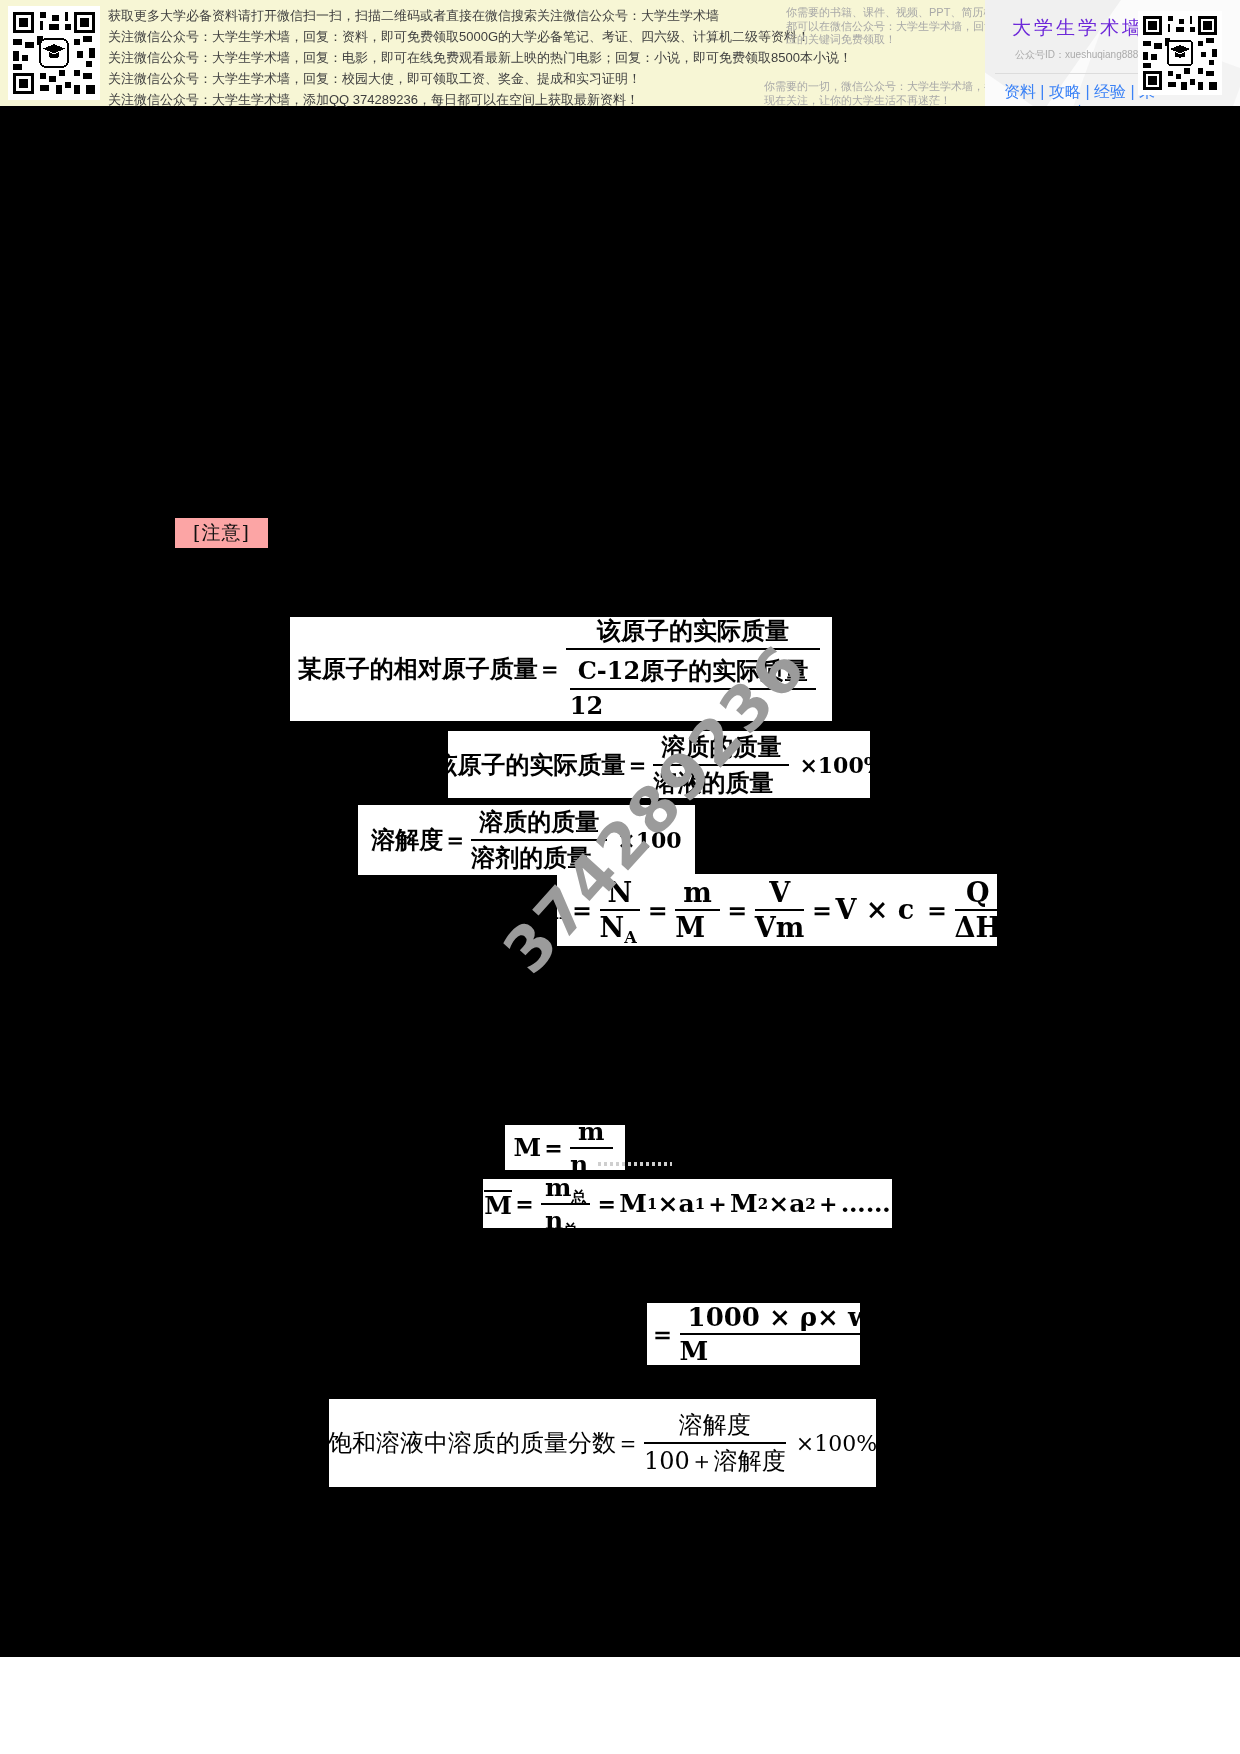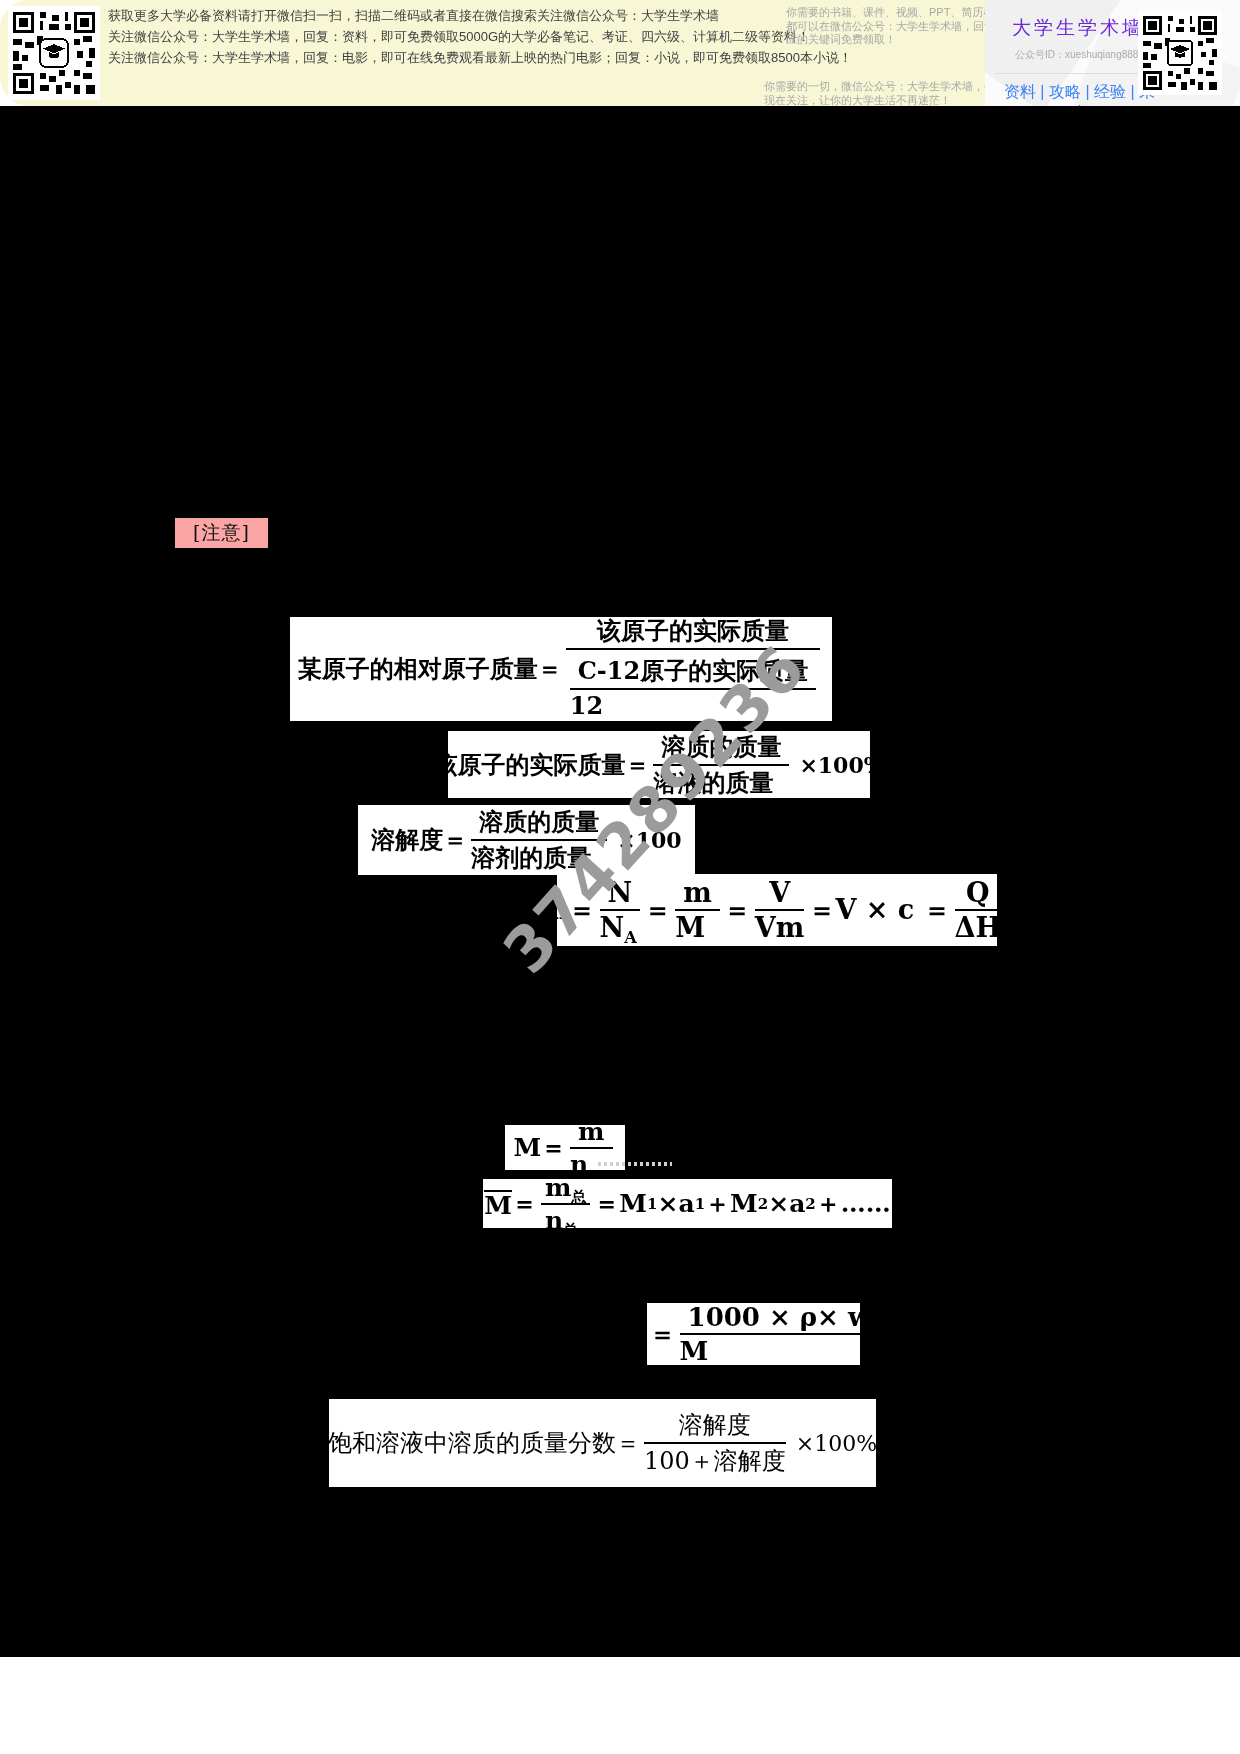--- a/index.html
+++ b/index.html
@@ -1,20 +1,20 @@
 <!DOCTYPE html>
 <html><head>
 <meta charset="utf-8">
 <style>
   html,body{margin:0;padding:0;background:#222;}
   .page{position:relative;width:1240px;height:1754px;background:#fff;overflow:hidden;
         font-family:"Liberation Sans","DejaVu Sans",sans-serif;}
 
   
-  .header{position:absolute;left:0;top:0;width:1240px;height:106px;background:#f7f6d5;z-index:5;border-radius:29px;}
+  .header{position:absolute;left:0;top:0;width:1240px;height:106px;background:#f7f6d5;z-index:5;}
   .qr-left{position:absolute;left:8px;top:6px;width:92px;height:94px;background:#fff;
            display:flex;align-items:center;justify-content:center;}
   .promo{position:absolute;left:108px;top:5px;width:680px;color:#3f3f3f;font-size:13px;
          line-height:21px;white-space:nowrap;}
   .note-top{position:absolute;left:786px;top:6px;color:#a8a8a8;font-size:11px;line-height:13.5px;
             white-space:nowrap;}
   .note-bottom{position:absolute;left:764px;top:79px;color:#a8a8a8;font-size:11px;line-height:14px;
                white-space:nowrap;}
   .card{position:absolute;left:985px;top:0;width:255px;height:106px;background:#fbfbfb;overflow:hidden;}
   .card-deco1{position:absolute;left:-30px;top:-55px;width:140px;height:140px;background:#f0f0f0;
@@ -88,20 +88,22 @@
         <rect x="10" y="10" width="9" height="9" rx="1.5" fill="#fff" stroke="#000" stroke-width="0.7"></rect>
         <path fill="#000" d="M14.5 11.6 18.2 13.1 14.5 14.6 10.8 13.1z"></path>
         <path fill="#000" d="M12.7 14.2v1.5c0 .6 3.6 .6 3.6 0v-1.5l-1.8 .7z"></path>
       </svg>
     </div>
 
     <div class="promo">
       <div>获取更多大学必备资料请打开微信扫一扫，扫描二维码或者直接在微信搜索关注微信公众号：大学生学术墙</div>
       <div>关注微信公众号：大学生学术墙，回复：资料，即可免费领取5000G的大学必备笔记、考证、四六级、计算机二级等资料！</div>
       <div>关注微信公众号：大学生学术墙，回复：电影，即可在线免费观看最新上映的热门电影；回复：小说，即可免费领取8500本小说！</div>
+      <div>关注微信公众号：大学生学术墙，回复：校园大使，即可领取工资、奖金、提成和实习证明！</div>
+      <div>关注微信公众号：大学生学术墙，添加QQ 374289236，每日都可以在空间上获取最新资料！</div>
     </div>
 
     <div class="note-top">
       <div>你需要的书籍、课件、视频、PPT、简历模板</div>
       <div>都可以在微信公众号：大学生学术墙，回复相</div>
       <div>应的关键词免费领取！</div>
     </div>
 
     <div class="note-bottom">
       <div>你需要的一切，微信公众号：大学生学术墙，都有！</div>

